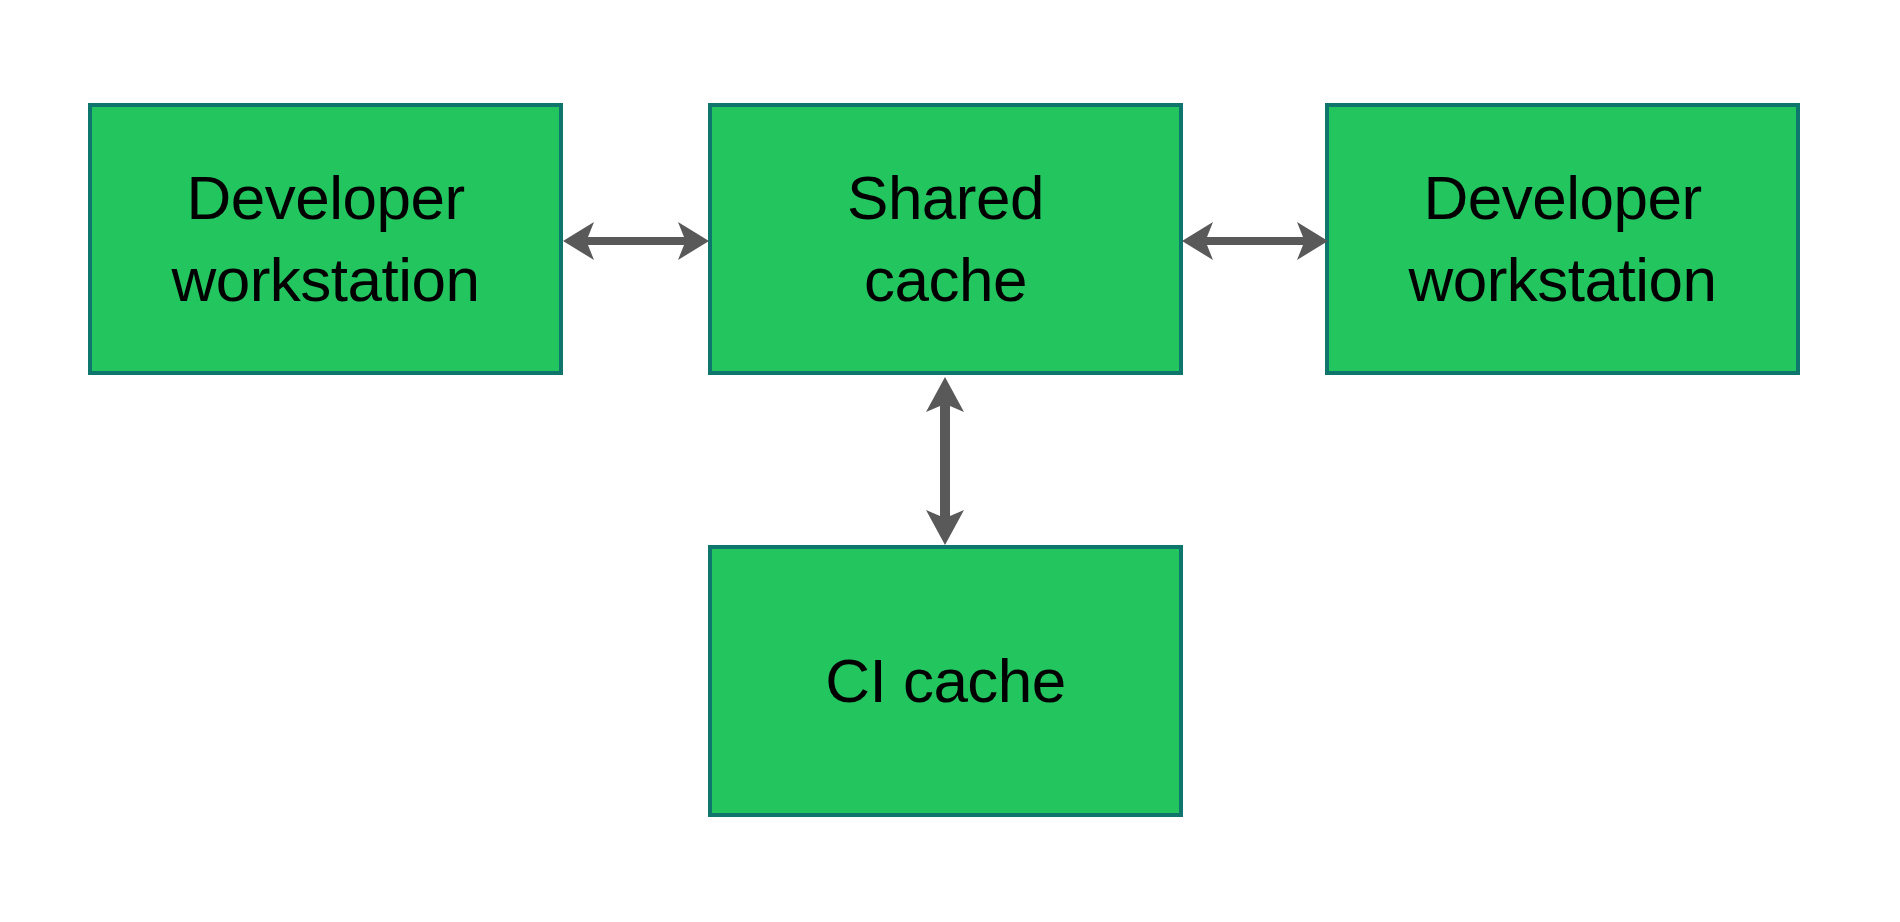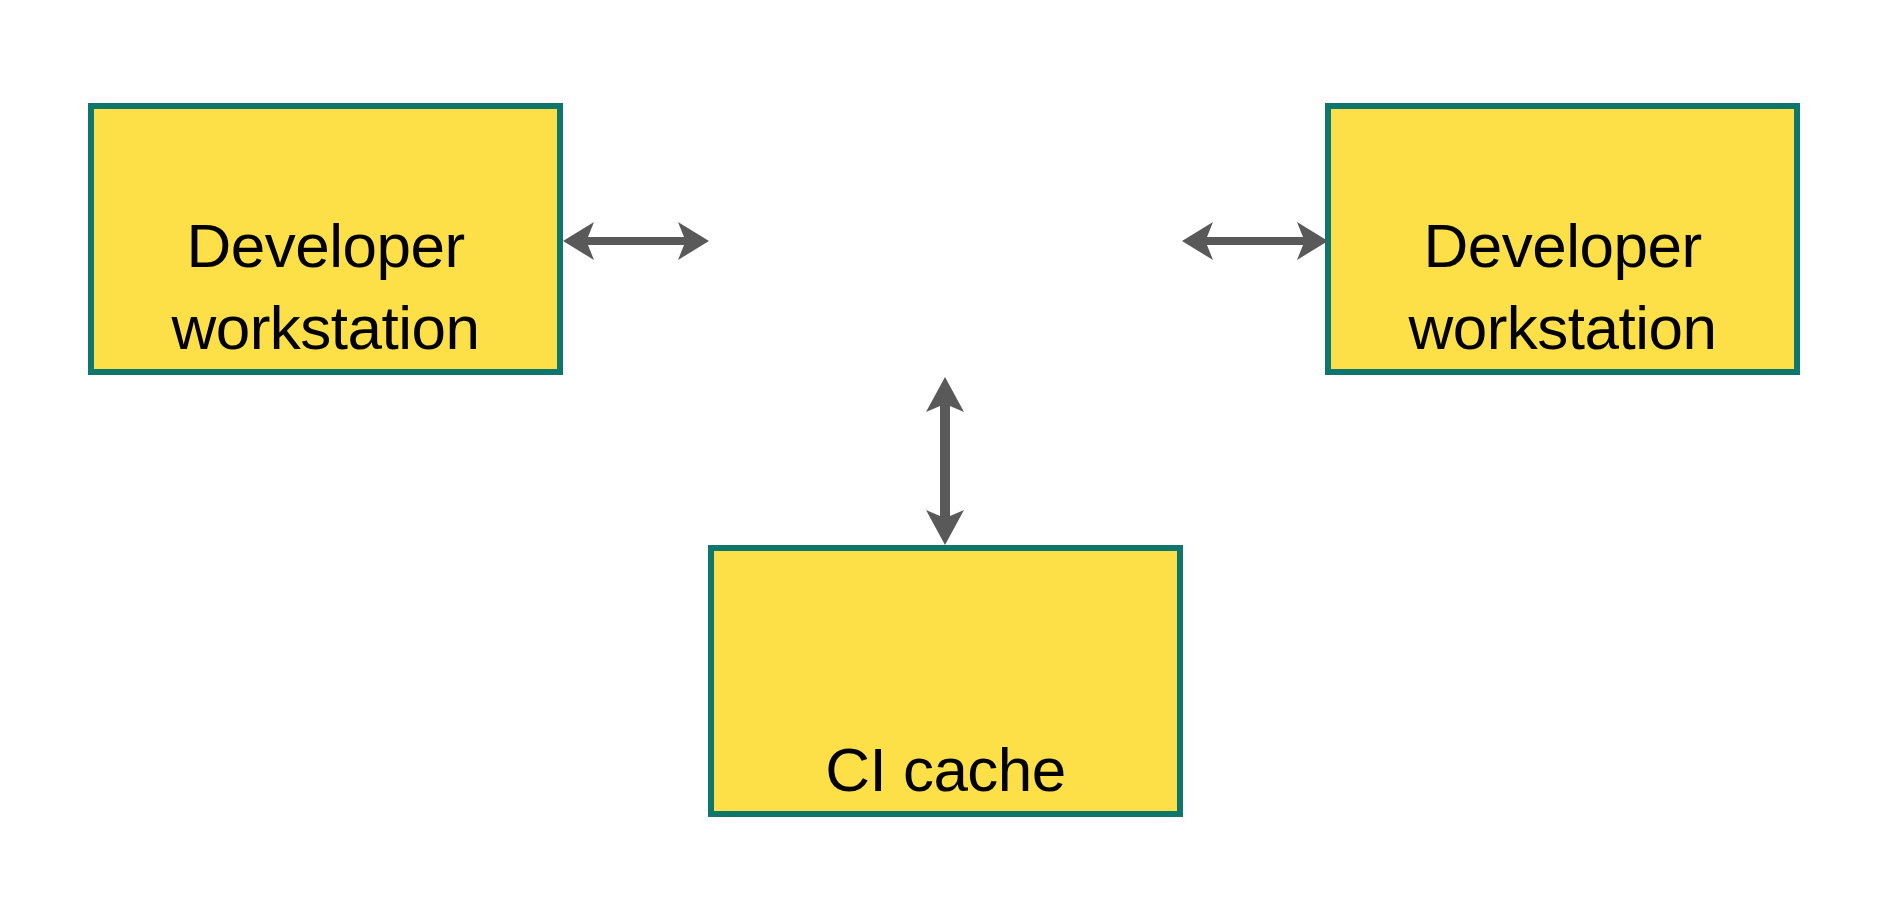--- a/index.html
+++ b/index.html
@@ -14,24 +14,24 @@
   #canvas {
     position: relative;
     width: 1900px;
     height: 922px;
     background: #ffffff;
     overflow: hidden;
   }
   .node {
     position: absolute;
     box-sizing: border-box;
-    background: #fde047;
-    border: 6px solid #0f766e;
+    background: #22c55e;
+    border: 4px solid #0f766e;
     display: flex;
-    align-items: flex-end;
+    align-items: center;
     justify-content: center;
     text-align: center;
   }
   .node-label {
     font-family: "Liberation Sans", sans-serif;
     font-size: 62px;
     line-height: 1.32;
     color: #000000;
     font-weight: 400;
     letter-spacing: -0.5px;
@@ -57,20 +57,24 @@
 </head>
 <body>
 
 <div id="canvas">
 
   <div class="node" id="node-dev-left">
     <span class="node-label">Developer
 workstation</span>
   </div>
 
+  <div class="node" id="node-shared">
+    <span class="node-label">Shared
+cache</span>
+  </div>
 
   <div class="node" id="node-dev-right">
     <span class="node-label">Developer
 workstation</span>
   </div>
 
   <div class="node" id="node-ci">
     <span class="node-label">CI cache</span>
   </div>
 

